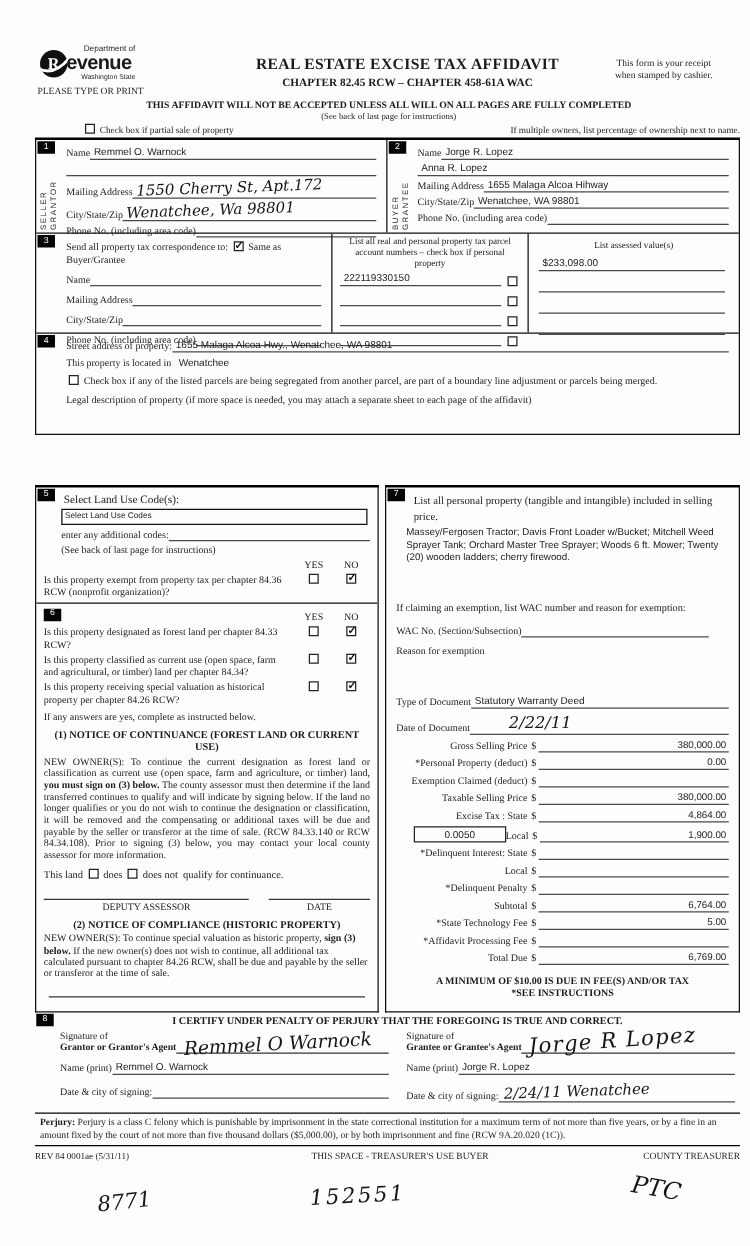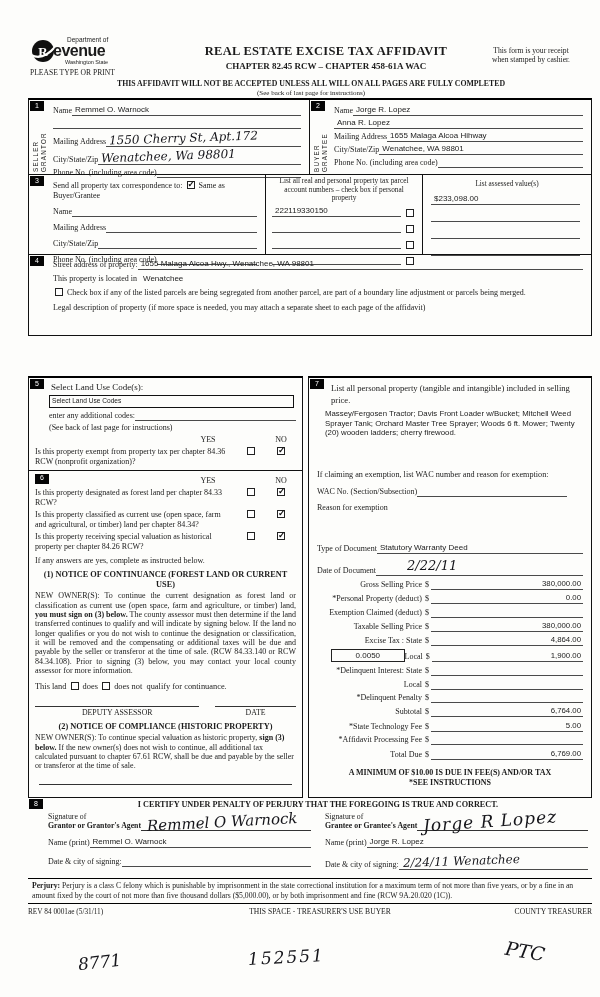--- a/index.html
+++ b/index.html
@@ -51,21 +51,21 @@
   .smallhead{font-size:7.3px;text-align:center;line-height:1.2;}
   .pnrow{display:flex;align-items:flex-end;margin-top:3px;}
   .pnrow .fill{margin-right:3px;}
   
   .row4{position:relative;padding:3px 8px 4px 24px;height:80px;}
   
   .cols{display:flex;margin:40px 8px 0 28px;align-items:flex-start;gap:5px;border-radius:11px;}
   .leftcol{position:relative;width:275px;border:1px solid #111;border-top:2px solid #000;height:422px;padding:4px 6px 2px 6px;overflow:hidden;}
   .rightcol{position:relative;flex:1;border:1px solid #111;border-top:2px solid #000;height:422px;padding:4px 8px 2px 8px;overflow:hidden;}
   .luc-box{border:1px solid #111;height:13px;margin:2px 2px 2px 14px;padding:1px 2px;font-size:6.6px;}
-  .qhead{display:flex;justify-content:flex-end;margin-top:2px;gap:43px;}
+  .qhead{display:flex;justify-content:flex-end;margin-top:2px;}
   .qhead span{width:30px;text-align:center;font-size:8px;}
   .qrow{display:flex;margin-top:2px;}
   .qtext{flex:1;padding-right:4px;}
   .qcell{width:30px;text-align:center;}
   .hr6{border-top:1px solid #111;margin:3px -6px 2px -6px;}
   .notice-title{text-align:center;font-weight:bold;font-size:8.3px;margin-top:4px;}
   .notice-body{font-size:8px;text-align:justify;line-height:1.17;margin-top:1px;}
   .landrow{margin-top:6px;font-size:8.4px;}
   .darow{display:flex;justify-content:space-between;margin-top:14px;}
   .daseg{border-top:1px solid #333;text-align:center;font-size:7.8px;padding-top:1px;}
@@ -130,20 +130,27 @@
       <div class="title-block">
         <div class="main-title">REAL ESTATE EXCISE TAX AFFIDAVIT</div>
         <div class="chapter">CHAPTER 82.45 RCW – CHAPTER 458-61A WAC</div>
       </div>
       <div class="receipt">
         <span>This form is your receipt</span><br><span>when stamped by cashier.</span>
       </div>
     </div>
     <div class="warning">THIS AFFIDAVIT WILL NOT BE ACCEPTED UNLESS ALL WILL ON ALL PAGES ARE FULLY COMPLETED</div>
     <div class="seeback">(See back of last page for instructions)</div>
+    <div class="prow">
+      <span>
+        <span class="cb"></span>
+        <span>Check box if partial sale of property</span>
+      </span>
+      <span>If multiple owners, list percentage of ownership next to name.</span>
+    </div>
   </div>
 
   <div class="mainbox">
     <div class="parties">
 
       <div class="party left">
         <div class="nbadge">1</div>
         <div class="vstrip">
           <span class="vword">SELLER</span>
           <span class="vword">GRANTOR</span>
@@ -331,21 +338,21 @@
         <span>does not</span>&nbsp;
         <span>qualify for continuance.</span>
       </div>
 
       <div class="darow">
         <div class="daseg l">DEPUTY ASSESSOR</div>
         <div class="daseg r">DATE</div>
       </div>
 
       <div class="notice-title">(2) NOTICE OF COMPLIANCE (HISTORIC PROPERTY)</div>
-      <div class="notice-body" style="text-align:left;"><span>NEW OWNER(S): To continue special valuation as historic property, </span><b>sign (3) below.</b><span> If the new owner(s) does not wish to continue, all additional tax calculated pursuant to chapter 67.61 RCW, shall be due and payable by the seller or transferor at the time of sale.</span></div>
+      <div class="notice-body" style="text-align:left;"><span>NEW OWNER(S): To continue special valuation as historic property, </span><b>sign (3) below.</b><span> If the new owner(s) does not wish to continue, all additional tax calculated pursuant to chapter 84.26 RCW, shall be due and payable by the seller or transferor at the time of sale.</span></div>
 
       <div class="sigline"></div>
       
       
     </div>
 
     <div class="rightcol">
       <div class="nbadge">7</div>
       <div style="margin-left:14px;font-size:8.6px;line-height:1.45;">List all  personal property (tangible and intangible) included in selling price.</div>
       <div class="pp-typed sans">Massey/Fergosen Tractor; Davis Front Loader w/Bucket; Mitchell Weed Sprayer Tank; Orchard Master Tree Sprayer; Woods 6 ft. Mower; Twenty (20) wooden ladders; cherry firewood.</div>

